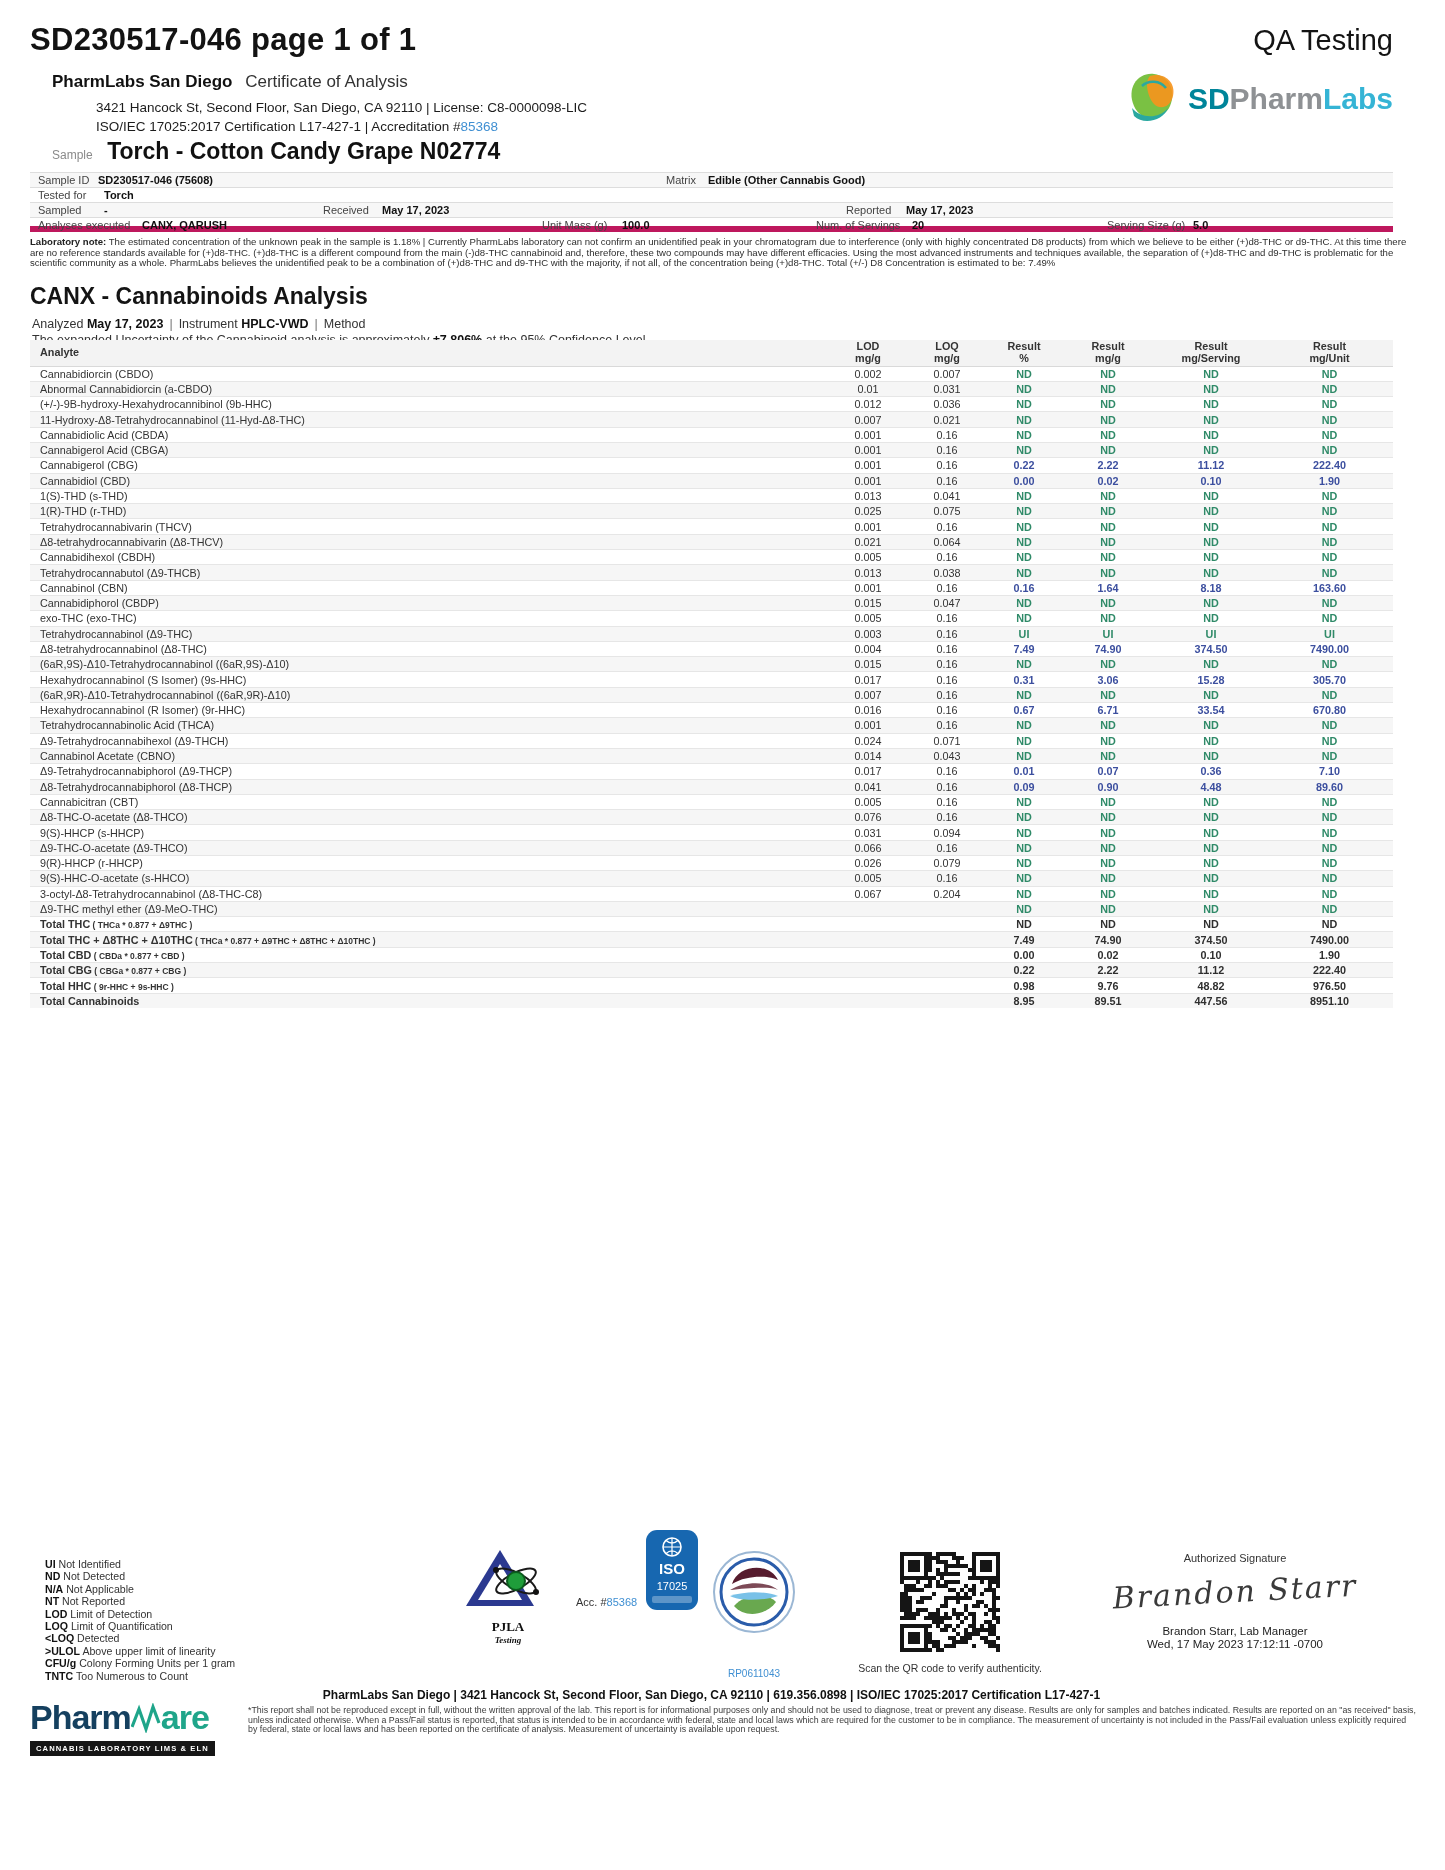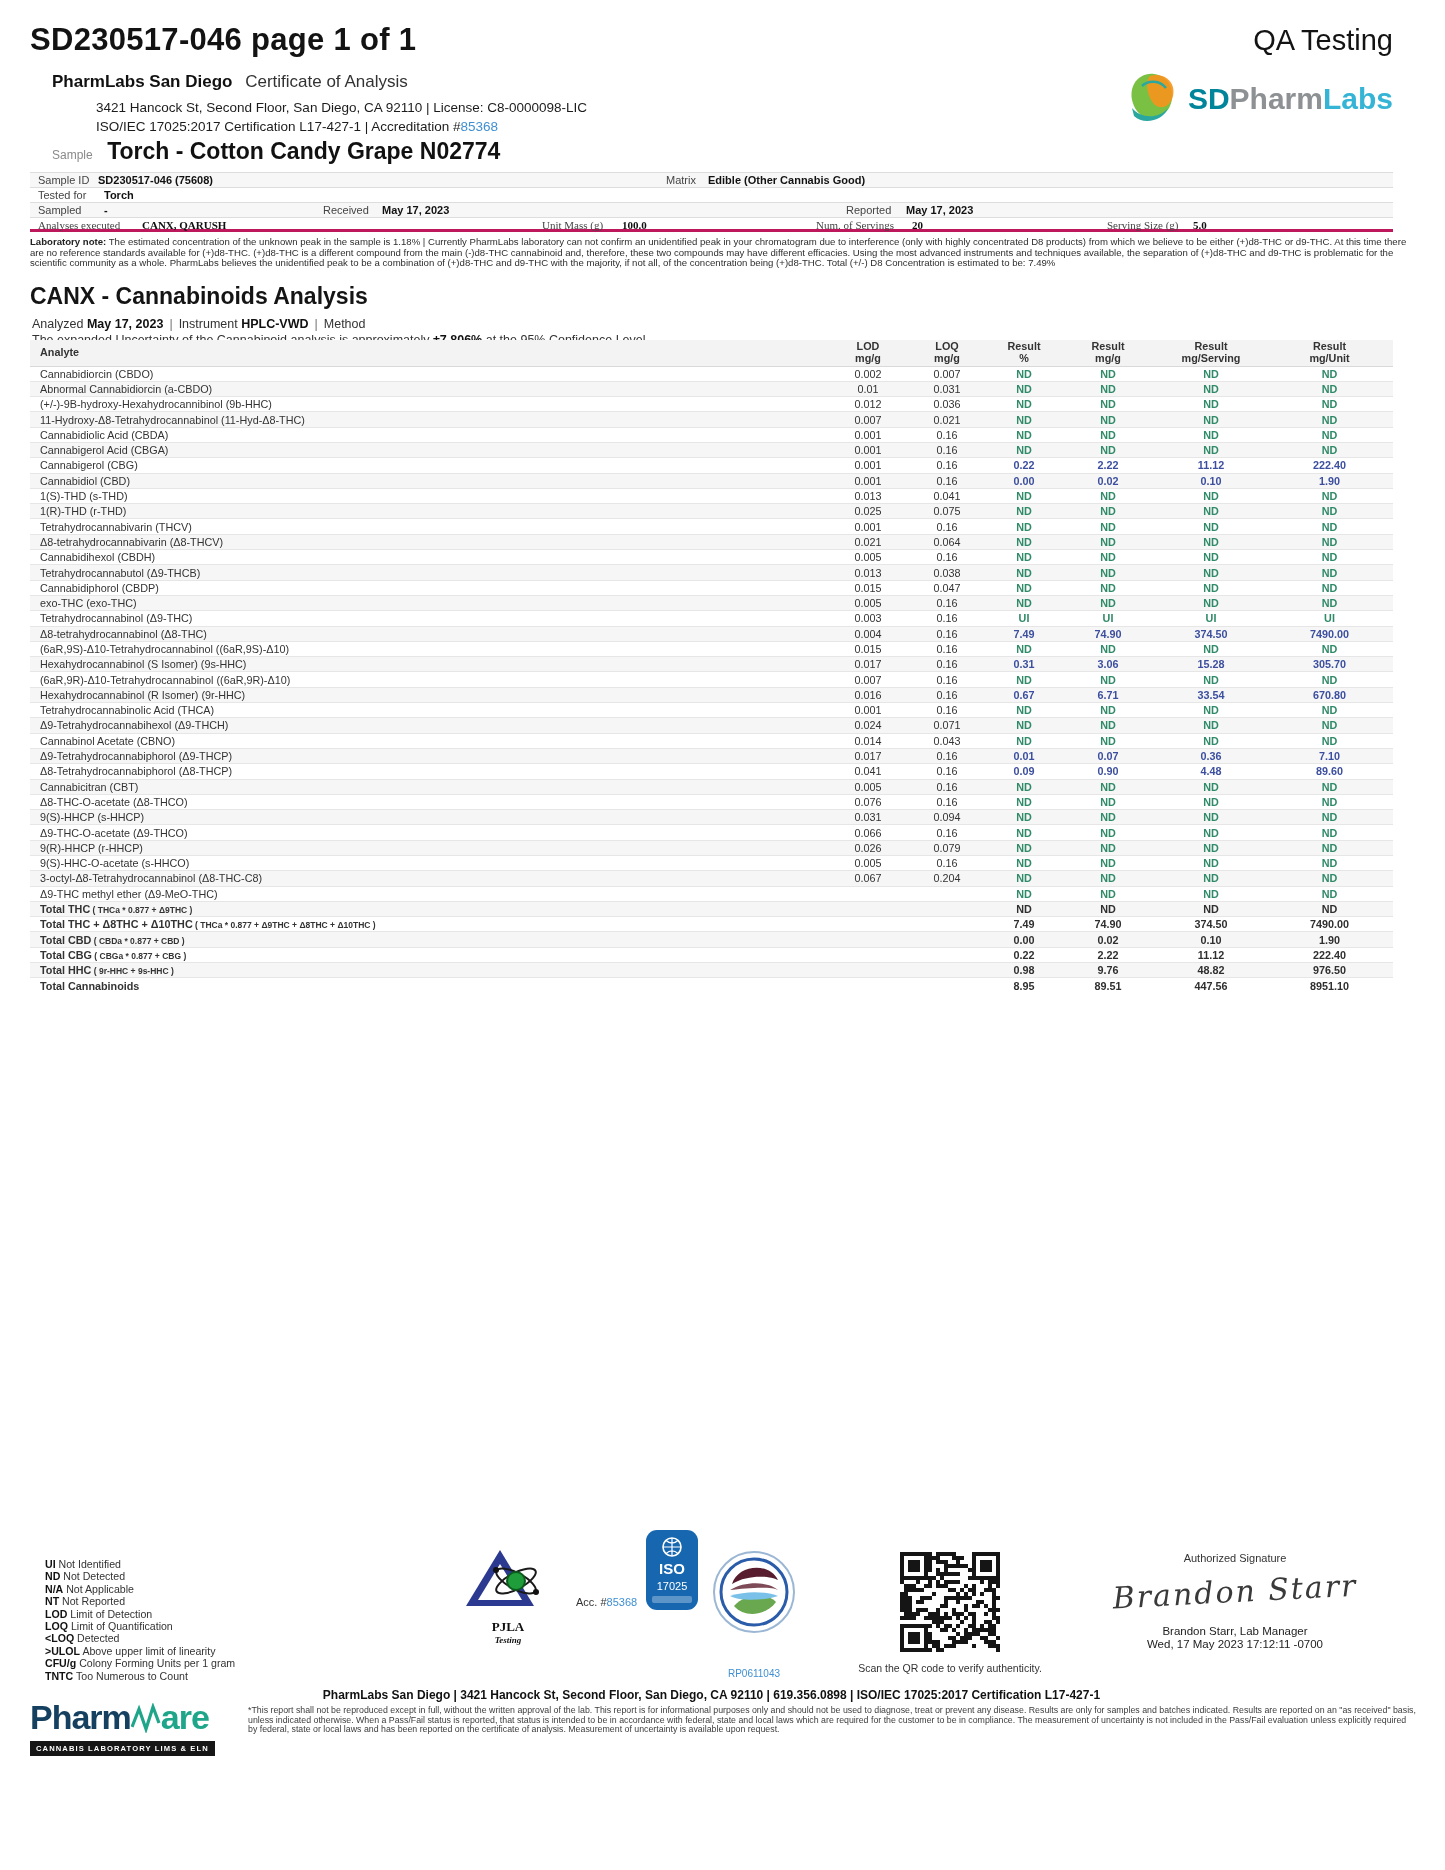--- a/index.html
+++ b/index.html
@@ -18,21 +18,21 @@
   .brand { position:absolute; right:52px; top:66px; display:flex; align-items:center; }
   .brand-text { font-size:30px; font-weight:600; margin-left:6px; }
   .b-sd { color:#00859a; } .b-pharm { color:#8e9194; } .b-labs { color:#35b4d5; }
 
   .sample-row { position:absolute; left:52px; top:138px; }
   .sample-label { font-size:12px; color:#8a8a8a; margin-right:10px; }
   .sample-name { font-size:23px; font-weight:700; color:#111; }
 
   .meta { position:absolute; left:30px; top:172px; width:1363px; font-size:11px; }
   .mrow { position:relative; height:15px; border-top:1px solid #ddd; }
-  .mrow:last-child { border-bottom:3px solid #be185d;font-family:Liberation Serif, serif; }
+  .mrow:last-child { border-bottom:6px solid #be185d; }
   .mrow.alt { background:#f7f7f7; }
   .mrow span { position:absolute; top:1px; white-space:nowrap; }
   .ml { color:#444; }
   .mv { color:#111; font-weight:700; }
 
   .note { position:absolute; left:30px; top:237px; width:1390px; font-size:9.6px; line-height:10.6px; color:#2e2e2e; }
   .note b { color:#222; }
 
   .sec-title { position:absolute; left:30px; top:283px; font-size:23px; font-weight:600; color:#141414; }
   .analyzed { position:absolute; left:32px; top:317px; font-size:12.5px; color:#333; }
@@ -327,20 +327,29 @@
           <td class="num val green">ND</td>
         </tr>
         <tr>
           <td class="aname"><span>Tetrahydrocannabutol (Δ9-THCB)</span></td>
           <td class="num plain">0.013</td>
           <td class="num plain">0.038</td>
           <td class="num val green">ND</td>
           <td class="num val green">ND</td>
           <td class="num val green">ND</td>
           <td class="num val green">ND</td>
+        </tr>
+        <tr>
+          <td class="aname"><span>Cannabinol (CBN)</span></td>
+          <td class="num plain">0.001</td>
+          <td class="num plain">0.16</td>
+          <td class="num val blue">0.16</td>
+          <td class="num val blue">1.64</td>
+          <td class="num val blue">8.18</td>
+          <td class="num val blue">163.60</td>
         </tr>
         <tr>
           <td class="aname"><span>Cannabidiphorol (CBDP)</span></td>
           <td class="num plain">0.015</td>
           <td class="num plain">0.047</td>
           <td class="num val green">ND</td>
           <td class="num val green">ND</td>
           <td class="num val green">ND</td>
           <td class="num val green">ND</td>
         </tr>

